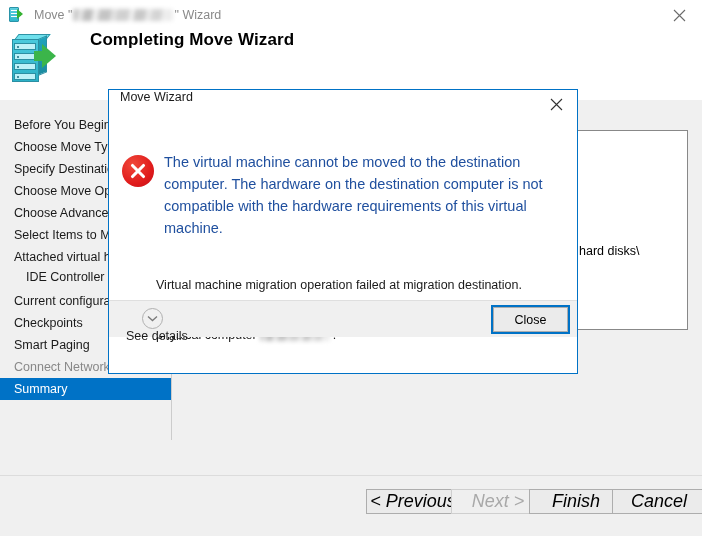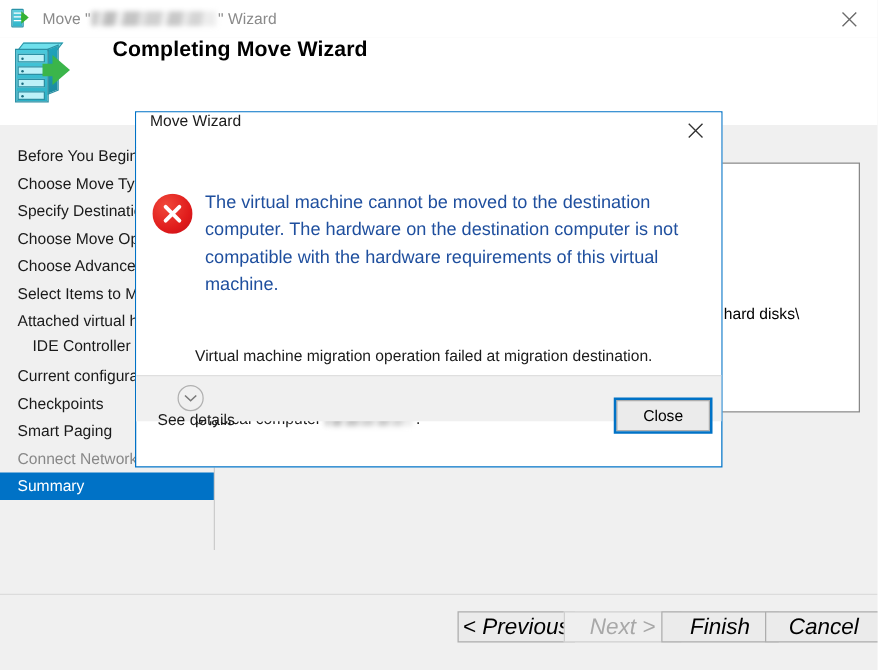--- a/index.html
+++ b/index.html
@@ -273,21 +273,21 @@
   .chev-circle {
     width: 21px; height: 21px; border-radius: 50%;
     border: 1px solid #b0b0b0;
     display: flex; align-items: center; justify-content: center;
     background: #f0f0f0;
   }
   .see-details-label {
     margin-left: 9px; font-size: 12.5px; color: #1a1a1a;
   }
   .dlg-close-btn {
-    position: absolute; right: 9px; top: 19px;
+    position: absolute; right: 9px; top: 6px;
     width: 75px; height: 25px;
     background: #ebebeb;
     border: 1px solid #adadad;
     outline: 2px solid #0072c6; outline-offset: 0px;
     font-family: "Liberation Sans", sans-serif;
     font-size: 12.5px; color: #000000;
     cursor: default;
   }
 </style>
 </head>

